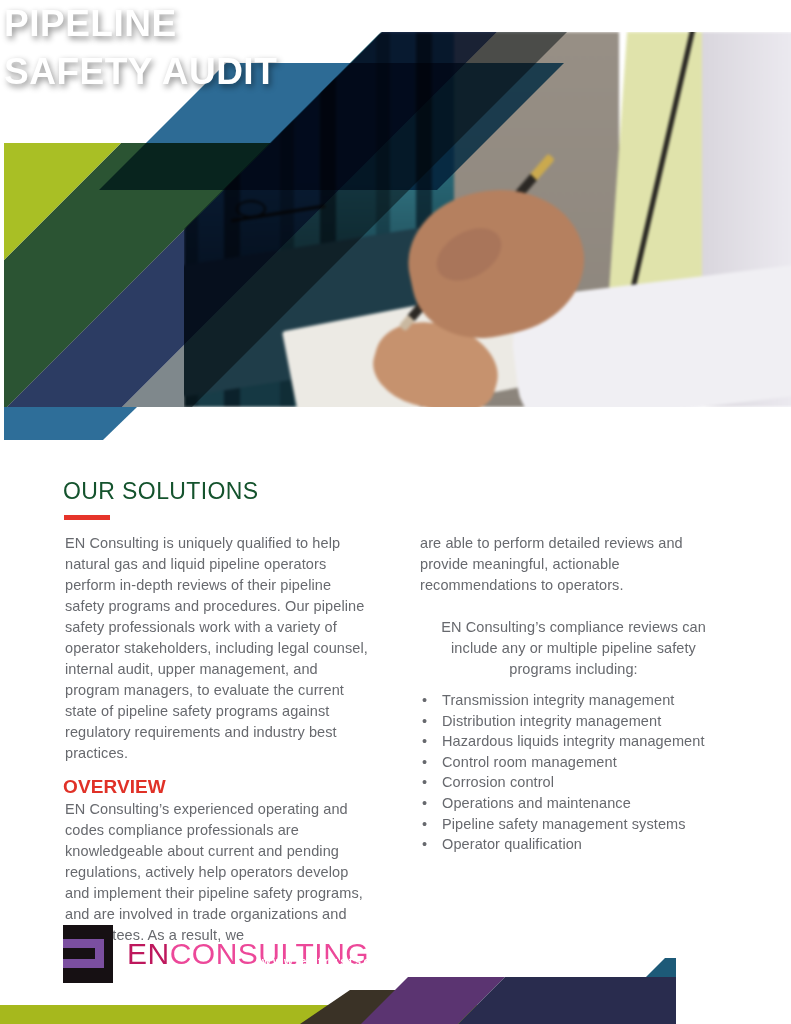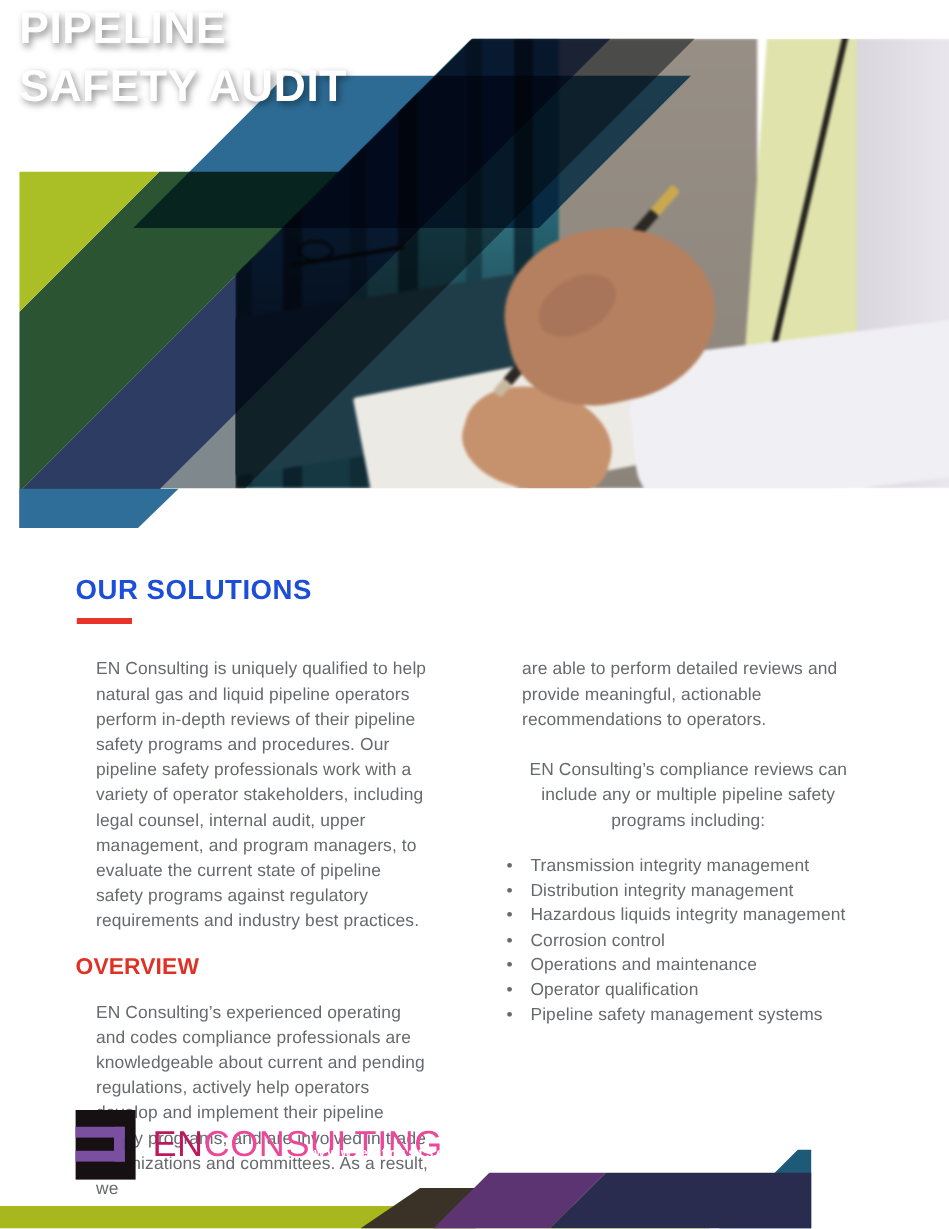--- a/index.html
+++ b/index.html
@@ -1,20 +1,20 @@
 <!DOCTYPE html>
 <html><head>
 <meta charset="utf-8">
 <style>
   html,body{margin:0;padding:0;background:#ffffff;}
   .page{position:relative;width:791px;height:1024px;background:#ffffff;overflow:hidden;
         font-family:"Liberation Sans", sans-serif;}
 
   
-  .hero{position:absolute;left:16px;top:0;width:645px;height:460px;}
+  .hero{position:absolute;left:4px;top:0;width:645px;height:460px;}
   .hero > div{position:absolute;left:0;top:0;width:791px;height:460px;}
 
   .photo{clip-path:polygon(377px 32px,791px 32px,791px 407px,180px 407px,180px 229px);}
   .photo-inner{position:absolute;left:180px;top:32px;width:611px;height:375px;filter:blur(1.5px);}
   .photo-inner > div{position:absolute;}
   .curtains{left:0;top:0;width:270px;height:375px;
     background:repeating-linear-gradient(90deg,#1c4a56 0 14px,#2e6e7c 14px 40px,#10303c 40px 56px,#266371 56px 96px);}
   .curtain-shade{left:0;top:0;width:270px;height:375px;
     background:linear-gradient(180deg,rgba(0,0,0,0) 40%,rgba(6,20,28,.55) 75%);}
   .wall{left:270px;top:0;width:165px;height:375px;background:linear-gradient(180deg,#978f85,#8b847b);}
@@ -38,28 +38,28 @@
   .shape-navy{background:#2c3c63;clip-path:polygon(378px 32px,493px 32px,85px 440px,0 440px,0 410px);}
   .shape-shadow{background:rgba(22,38,46,.55);clip-path:polygon(493px 32px,563px 32px,188px 407px,118px 407px);}
   .shape-lime{background:#a9bf25;clip-path:polygon(0 143px,117px 143px,0 260px);}
   .shape-bluetri{background:#2e6e99;clip-path:polygon(0 407px,133px 407px,99px 440px,0 440px);}
 
   .hero-title{position:absolute;left:63px;top:219px;width:600px;height:120px;
     color:#ffffff;font-size:37px;font-weight:800;line-height:48px;letter-spacing:.5px;
     text-shadow:2px 3px 6px rgba(0,0,0,.45);z-index:10;}
 
   
-  .solutions-heading{position:absolute;left:63px;top:478px;font-size:23px;font-weight:bold;
-    color:#1d4ed8;letter-spacing:.4px;}
+  .solutions-heading{position:absolute;left:63px;top:478px;font-size:23px;font-weight:normal;
+    color:#14532d;letter-spacing:.4px;}
   .red-bar{position:absolute;left:64px;top:515px;width:46px;height:5px;background:#e6342a;}
 
   .columns{position:absolute;left:63px;top:531px;width:666px;display:flex;gap:44px;
     color:#67696e;font-size:14.5px;line-height:21px;letter-spacing:.1px;}
   .col{width:311px;}
-  .col p{margin:17px;}
+  .col p{margin:2px;}
   .overview-heading{margin-top:12px;color:#e03127;font-weight:bold;font-size:19px;}
   .col .spaced{margin-top:21px;text-align:center;}
   ul.programs{margin:10px 0 0 0;padding:0;list-style:none;}
   ul.programs li{position:relative;padding-left:24px;line-height:20.6px;}
   ul.programs li::before{content:"\2022";position:absolute;left:4px;top:0;color:#67696e;}
 
   
   .logo{position:absolute;left:63px;top:925px;display:flex;align-items:center;}
   .logo-mark{position:relative;width:50px;height:58px;background:#161013;}
   .logo-glyph{position:absolute;left:0;right:9px;top:14px;bottom:15px;
@@ -125,24 +125,25 @@
       <div class="overview-heading">OVERVIEW</div>
       <p>EN Consulting’s experienced operating and codes compliance professionals are knowledgeable about current and pending regulations, actively help operators develop and implement their pipeline safety programs, and are involved in trade organizations and committees. As a result, we</p>
     </div>
     <div class="col">
       <p>are able to perform detailed reviews and provide meaningful, actionable recommendations to operators.</p>
       <p class="spaced">EN Consulting’s compliance reviews can include any or multiple pipeline safety programs including:</p>
       <ul class="programs" id="program-list">
           <li>Transmission integrity management</li>
           <li>Distribution integrity management</li>
           <li>Hazardous liquids integrity management</li>
+          <li>Control room management</li>
           <li>Corrosion control</li>
           <li>Operations and maintenance</li>
+          <li>Pipeline safety management systems</li>
           <li>Operator qualification</li>
-          <li>Pipeline safety management systems</li>
         </ul>
     </div>
   </div>
 
   <div class="logo">
     <div class="logo-mark">
       <div class="logo-glyph"></div>
     </div>
     <div class="logo-text">
       <span class="en">EN</span><span class="rest">CONSULTING</span>

